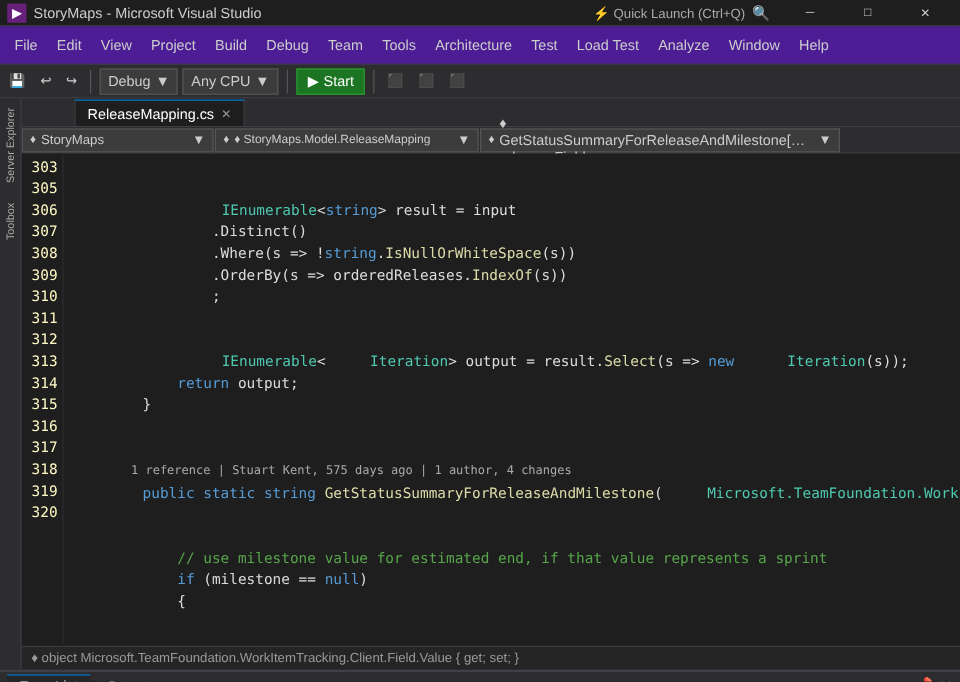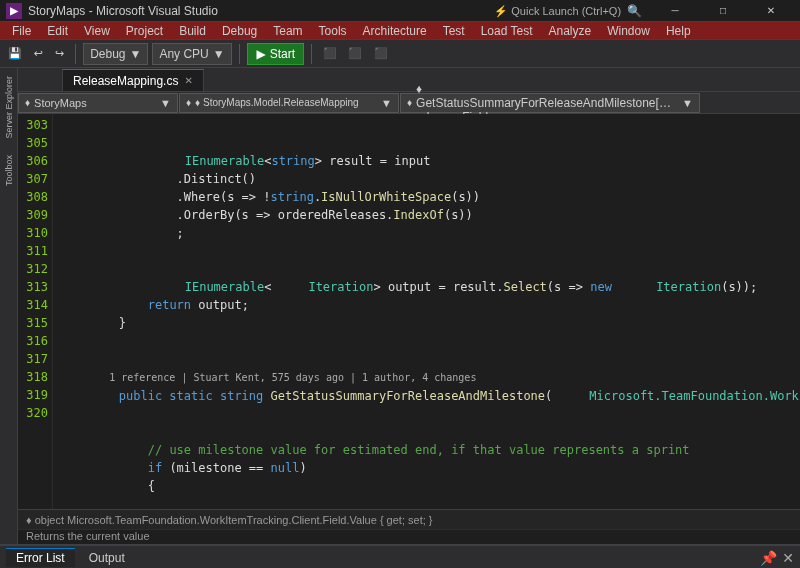--- a/index.html
+++ b/index.html
@@ -39,22 +39,22 @@
     }
     #title-bar .win-btn {
       width: 46px; height: 22px;
       display: flex; align-items: center; justify-content: center;
       font-size: 10px; color: #ccc;
       cursor: pointer;
     }
 
     
     #menu-bar {
-      background: #7f1d1d;
-      height: 18px;
+      background: #4c1d95;
+      height: 32px;
       display: flex;
       align-items: center;
       padding: 0 4px;
       border-bottom: 1px solid #3f3f46;
     }
     .menu-item {
       padding: 2px 8px;
       cursor: pointer;
       color: #ccc;
       font-size: 12px;
@@ -188,21 +188,21 @@
     #code-editor {
       flex: 1;
       background: #1e1e1e;
       overflow: hidden;
       display: flex;
       position: relative;
     }
     #line-numbers {
       width: 35px;
       background: #1e1e1e;
-      color: #84cc16;
+      color: #fef9c3;
       font-family: Consolas, monospace;
       font-size: 12px;
       line-height: 18px;
       padding: 2px 4px;
       text-align: right;
       border-right: 1px solid #2d2d30;
       user-select: none;
       overflow: hidden;
     }
     #code-content {
@@ -398,23 +398,20 @@
 </span>
 <span>            <span class="comment">// use milestone value for estimated end, if that value represents a sprint</span></span>
 <span>            <span class="kw">if</span> (milestone == <span class="kw">null</span>)</span>
 <span>            {</span>
 </div>
     </div>
 
     <div id="quick-info">
       <span>♦ object Microsoft.TeamFoundation.WorkItemTracking.Client.Field.Value { get; set; }</span>
     </div>
-    <div style="background:#1e1e1e;padding:0 8px 2px 8px;font-size:11px;color:#999;border-top:1px solid #2d2d30;">
-      <span>Returns the current value</span>
-    </div>
   </div>
 </div>
 
 <div id="error-panel">
 
   <div id="error-panel-header">
     <div class="panel-tab active">Error List</div>
     <div class="panel-tab">Output</div>
     <div style="margin-left:auto;display:flex;gap:4px;">
       <span style="color:#aaa;font-size:14px;cursor:pointer;">📌</span>

